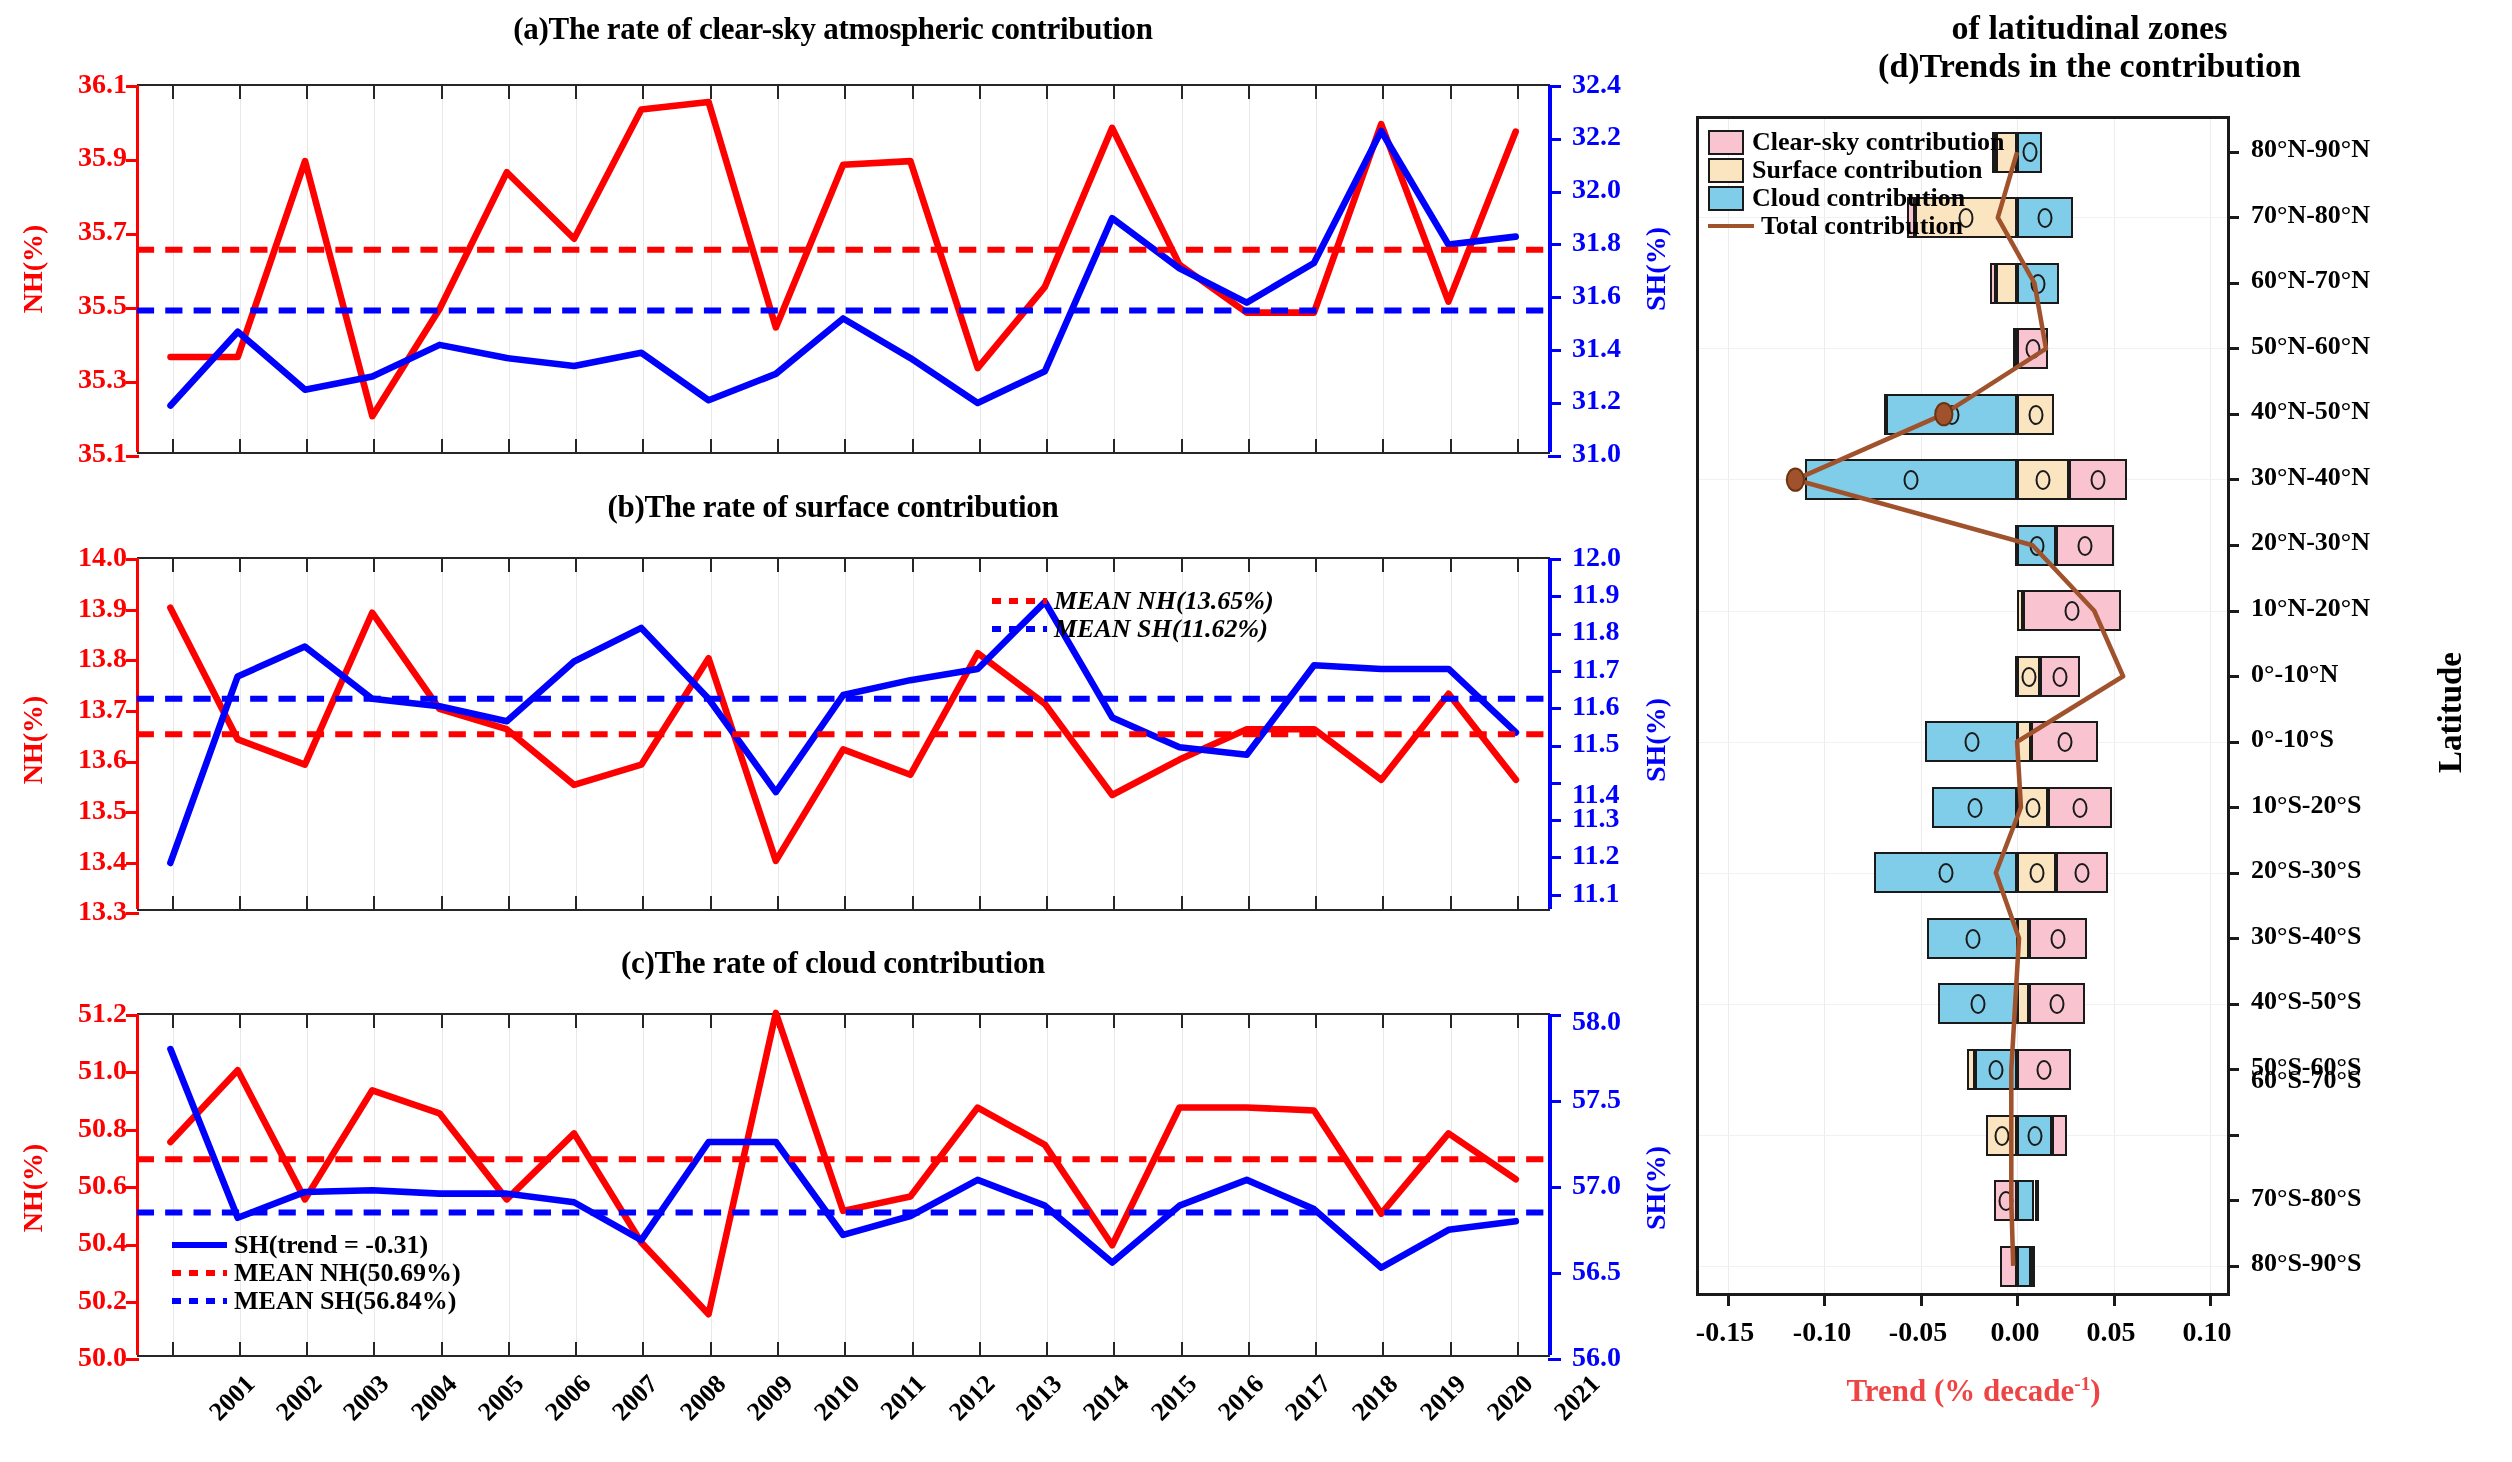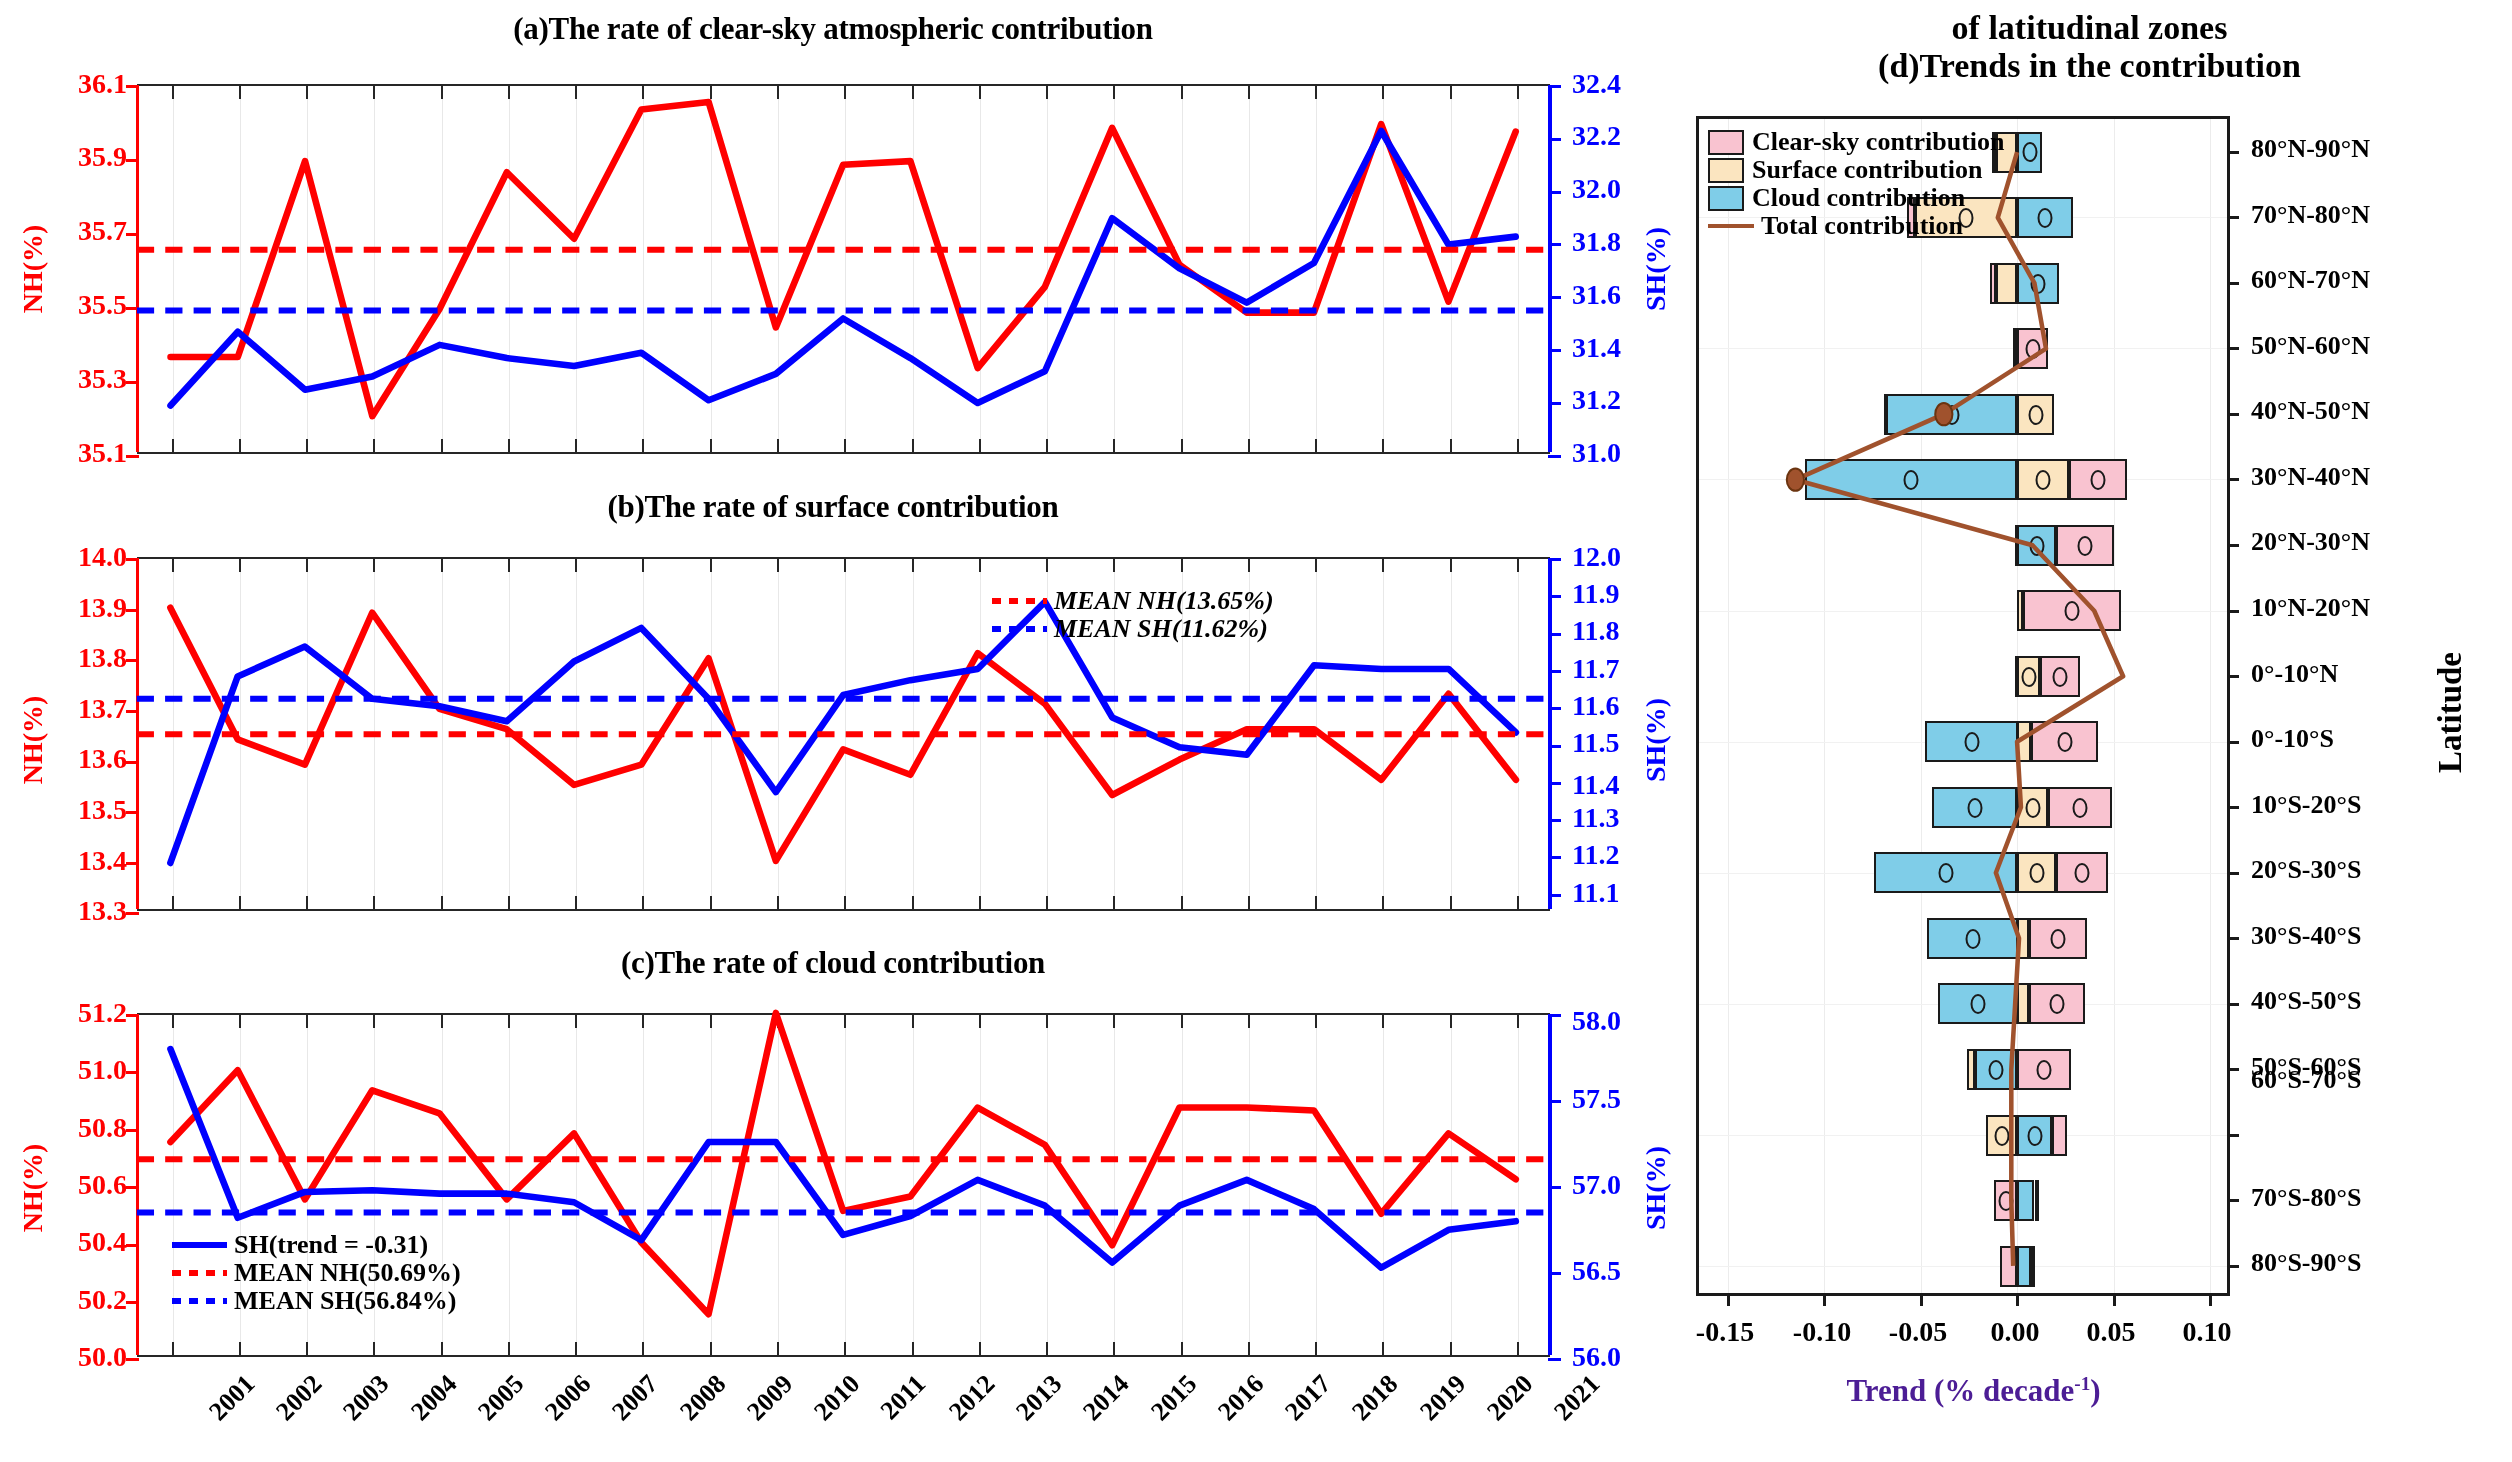--- a/index.html
+++ b/index.html
@@ -96,21 +96,21 @@
   .d-ylab {
     position:absolute; left:0; transform:translateY(-50%);
     font-size:26px; font-weight:bold; color:#000; white-space:nowrap;
   }
   .d-ytick { position:absolute; left:-12px; width:12px; height:2.5px; background:#1a1a1a; }
   .d-xtick { position:absolute; bottom:-13px; width:2.5px; height:13px; background:#1a1a1a; }
   .d-xlab {
     position:absolute; transform:translateX(-50%);
     font-size:28px; font-weight:bold; color:#000; white-space:nowrap;
   }
-  .d-xtitle { position:absolute; font-size:31px; font-weight:bold; color:#4c1d95;
+  .d-xtitle { position:absolute; font-size:31px; font-weight:bold; color:#ef4444;
       white-space:nowrap; text-align:center; left:0; right:0; }
   .d-ytitle { position:absolute; font-size:33px; font-weight:bold; color:#000;
       transform-origin:center center; transform:rotate(-90deg); white-space:nowrap; }
   .d-title { position:absolute; left:0; right:0; text-align:center;
       font-size:34px; font-weight:bold; color:#000; line-height:1.12; }
 </style>
 </head>
 <body>
 
 <div class="fig">
@@ -324,21 +324,21 @@
         <div class="ylab-l" style="top:273px;left:0;width:127px;">13.6</div>
         <div class="ylab-l" style="top:324px;left:0;width:127px;">13.5</div>
         <div class="ylab-l" style="top:375px;left:0;width:127px;">13.4</div>
         <div class="ylab-l" style="top:425px;left:0;width:127px;">13.3</div>
         <div class="ylab-r" style="top:71px;left:1572px;">12.0</div>
         <div class="ylab-r" style="top:108px;left:1572px;">11.9</div>
         <div class="ylab-r" style="top:145px;left:1572px;">11.8</div>
         <div class="ylab-r" style="top:183px;left:1572px;">11.7</div>
         <div class="ylab-r" style="top:220px;left:1572px;">11.6</div>
         <div class="ylab-r" style="top:257px;left:1572px;">11.5</div>
-        <div class="ylab-r" style="top:299px;left:1572px;">11.4</div>
+        <div class="ylab-r" style="top:308px;left:1572px;">11.4</div>
         <div class="ylab-r" style="top:332px;left:1572px;">11.3</div>
         <div class="ylab-r" style="top:369px;left:1572px;">11.2</div>
         <div class="ylab-r" style="top:407px;left:1572px;">11.1</div>
         <svg class="series" width="1666px" height="456px" viewBox="0 0 3290 900">
           <polyline points="336.42857142857144,239.99999999999977 469.2857142857143,499.99999999999983 602.1428571428571,550.0000000000006 735,249.99999999999955 867.8571428571429,440.000000000001 1000.7142857142857,480.00000000000017 1133.5714285714284,589.9999999999998 1266.4285714285716,550.0000000000006 1399.2857142857142,339.99999999999955 1532.142857142857,740.0000000000002 1665,520.0000000000011 1797.857142857143,570.0000000000002 1930.7142857142858,329.9999999999997 2063.5714285714284,429.99999999999943 2196.4285714285716,610.0000000000011 2329.285714285714,540.0000000000007 2462.1428571428573,480.00000000000017 2595,480.00000000000017 2727.8571428571427,580 2860.714285714286,409.99999999999983 2993.5714285714284,580" fill="none" stroke="#ff0000" stroke-width="13" stroke-linejoin="round" stroke-linecap="round"></polyline>
           <polyline points="336.42857142857144,744.2105263157902 469.2857142857143,375.789473684211 602.1428571428571,316.84210526315826 735,420.0000000000008 867.8571428571429,434.73684210526363 1000.7142857142857,464.2105263157893 1133.5714285714284,346.31578947368394 1266.4285714285716,279.9999999999998 1399.2857142857142,420.0000000000008 1532.142857142857,604.2105263157904 1665,412.63157894736804 1797.857142857143,383.1578947368423 1930.7142857142858,361.0526315789481 2063.5714285714284,228.4210526315784 2196.4285714285716,456.8421052631579 2329.285714285714,515.7894736842106 2462.1428571428573,530.5263157894735 2595,353.68421052631527 2727.8571428571427,361.0526315789481 2860.714285714286,361.0526315789481 2993.5714285714284,486.31578947368496" fill="none" stroke="#0000ff" stroke-width="13" stroke-linejoin="round" stroke-linecap="round"></polyline>
           <line x1="270" x2="3060" y1="490" y2="490" stroke="#ff0000" stroke-width="12" stroke-dasharray="34 22"></line>
           <line x1="270" x2="3060" y1="420.0000000000008" y2="420.0000000000008" stroke="#0000ff" stroke-width="12" stroke-dasharray="34 22"></line>
         </svg>
         <div class="legend-box" style="left:992px;top:101px;font-style:italic;">

